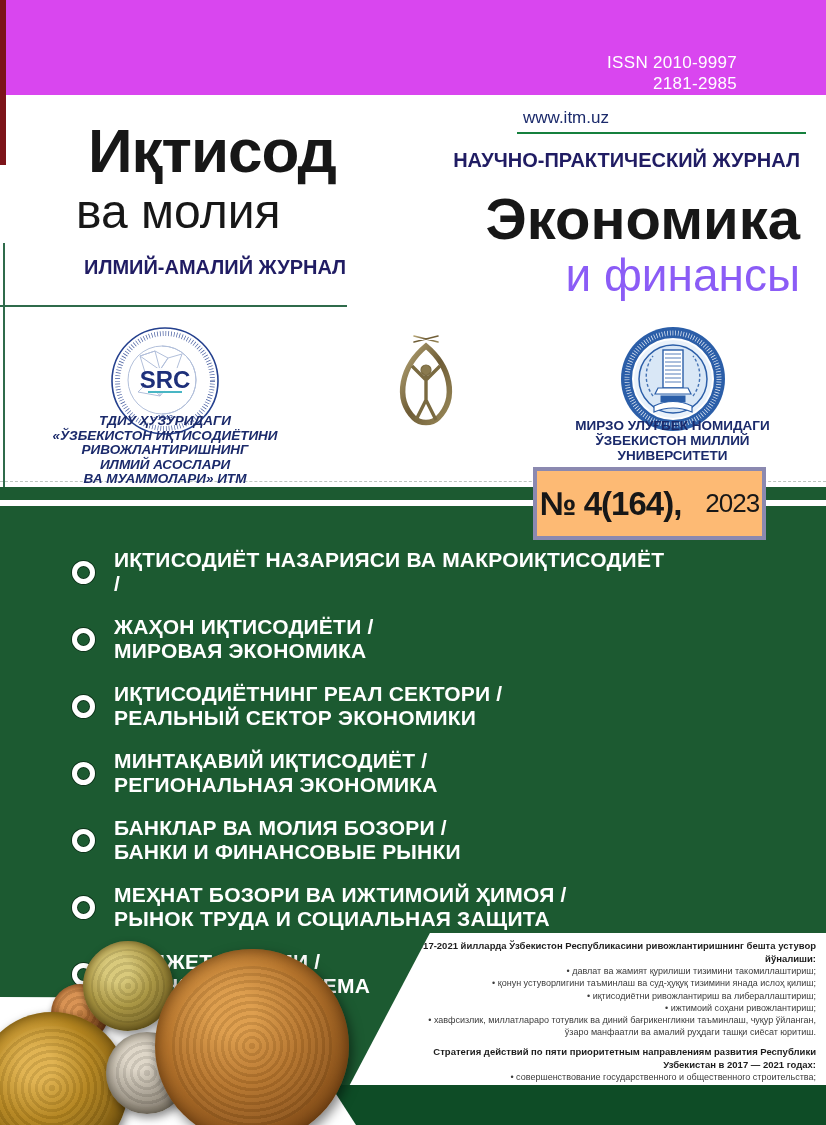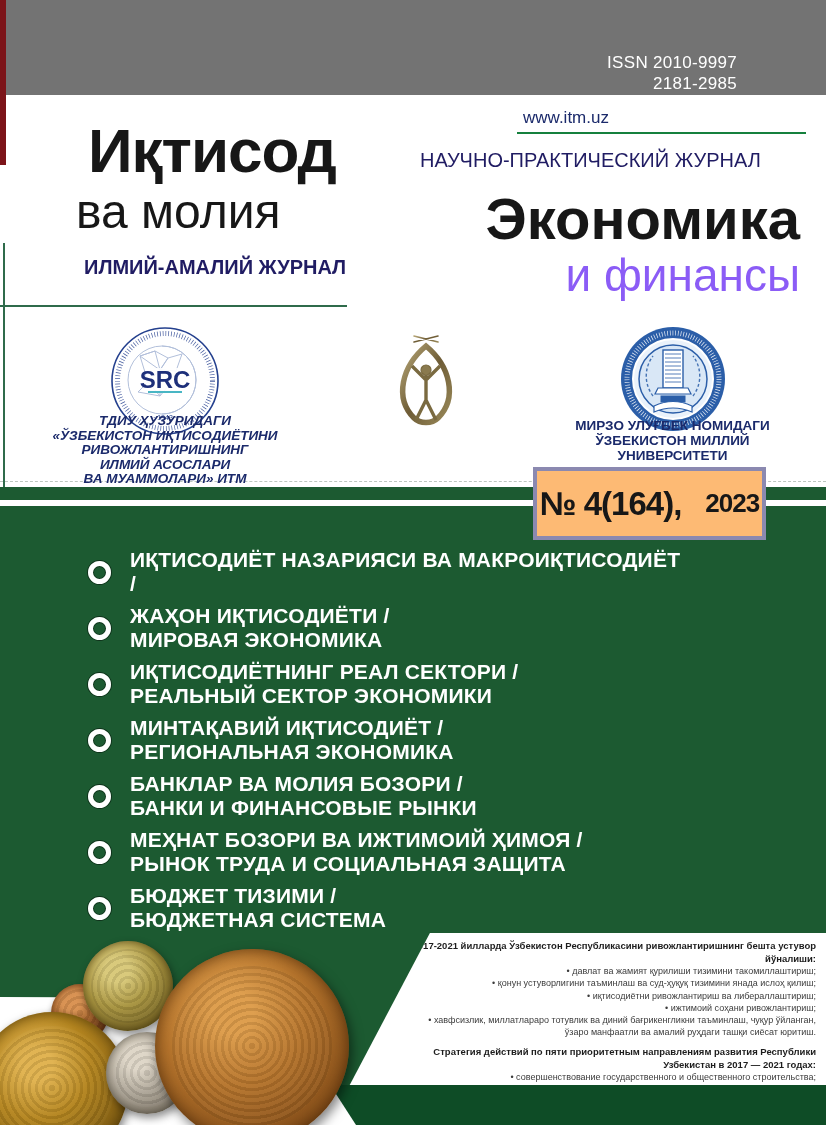--- a/index.html
+++ b/index.html
@@ -1,36 +1,36 @@
 <!DOCTYPE html>
 <html><head>
 <meta charset="utf-8">
 <style>
   html,body{margin:0;padding:0;background:#e8e8e8;}
   .page{position:relative;width:826px;height:1125px;background:#ffffff;overflow:hidden;
         font-family:"Liberation Sans",sans-serif;margin:0 auto;}
 
   
-  .header-bar{position:absolute;left:0;top:0;width:826px;height:95px;background:#737373;}
+  .header-bar{position:absolute;left:0;top:0;width:826px;height:95px;background:#d946ef;}
   .issn{position:absolute;right:89px;top:52px;text-align:right;color:#ffffff;
         font-size:17px;line-height:21px;letter-spacing:.3px;}
   .maroon-strip{position:absolute;left:0;top:0;width:6px;height:165px;background:#7c1419;}
 
   
   .url-wrap{position:absolute;left:517px;top:108px;width:283px;border-bottom:2px solid #15803d;
             padding:0 0 4px 6px;}
   .url-wrap .url{color:#1b2a6b;font-size:17px;}
 
   
   .uz-title-1{position:absolute;left:88px;top:120px;font-size:62px;font-weight:bold;color:#171717;
               letter-spacing:-1px;line-height:1;}
   .uz-title-2{position:absolute;left:76px;top:188px;font-size:48px;color:#171717;line-height:1;}
   .uz-subtitle{position:absolute;left:84px;top:256px;font-size:20px;font-weight:bold;color:#201c63;}
-  .ru-subtitle{position:absolute;left:420px;top:149px;width:380px;text-align:left;
-               font-size:20px;font-weight:normal;color:#201c63;}
+  .ru-subtitle{position:absolute;left:420px;top:149px;width:380px;text-align:right;
+               font-size:20px;font-weight:bold;color:#201c63;}
   .ru-title-1{position:absolute;right:26px;top:190px;font-size:58px;font-weight:bold;color:#171717;
               letter-spacing:0;line-height:1;}
   .ru-title-2{position:absolute;right:26px;top:252px;font-size:46px;color:#8b5cf6;line-height:1;}
 
   
   .rule-h-left{position:absolute;left:0;top:305px;width:347px;height:2px;background:#2f6b4b;}
   .rule-v-left{position:absolute;left:3px;top:243px;width:2px;height:246px;background:#2f6b4b;}
   .rule-faint{position:absolute;left:0;top:481px;width:826px;border-top:1px dashed #bcc6bf;}
 
   
@@ -45,24 +45,24 @@
 
   
   .green-body{position:absolute;left:0;top:487px;width:826px;height:638px;background:#1c5a31;}
   .white-stripe{position:absolute;left:0;top:500px;width:826px;height:6px;background:#ffffff;}
   .footer-bar{position:absolute;left:0;top:1085px;width:826px;height:40px;background:#0e4c26;}
 
   
   .issue-box{position:absolute;left:533px;top:467px;width:225px;height:65px;background:#fdba74;
              border:4px solid #8b89b0;display:flex;align-items:center;justify-content:center;}
   .issue-number{font-size:33px;font-weight:bold;color:#171717;letter-spacing:-1px;}
-  .issue-year{font-size:26px;font-weight:bold;color:#171717;margin-left:24px;letter-spacing:-1px;}
-
-  
-  .sections{position:absolute;left:88px;top:548px;width:600px;display:flex;flex-direction:column;gap:8px;}
+  .issue-year{font-size:26px;font-weight:normal;color:#171717;margin-left:24px;letter-spacing:-1px;}
+
+  
+  .sections{position:absolute;left:72px;top:548px;width:600px;display:flex;flex-direction:column;gap:19px;}
   .section-item{display:flex;align-items:center;}
   .bullet{flex:0 0 auto;width:13px;height:13px;border:5px solid #ffffff;border-radius:50%;
           box-shadow:0 0 0 1px rgba(0,0,0,.45), inset 0 0 0 1px rgba(0,0,0,.45);margin-right:19px;}
   .section-text{color:#ffffff;font-weight:bold;font-size:21px;line-height:24px;letter-spacing:.2px;}
   .section-text span{display:block;}
 
   
   .strategy-panel{position:absolute;left:340px;top:933px;width:486px;height:152px;background:#ffffff;
                   clip-path:polygon(18.5% 0, 100% 0, 100% 100%, 2% 100%);}
   .strategy-inner{position:absolute;right:10px;top:6px;width:430px;text-align:right;color:#3c3c3c;}

